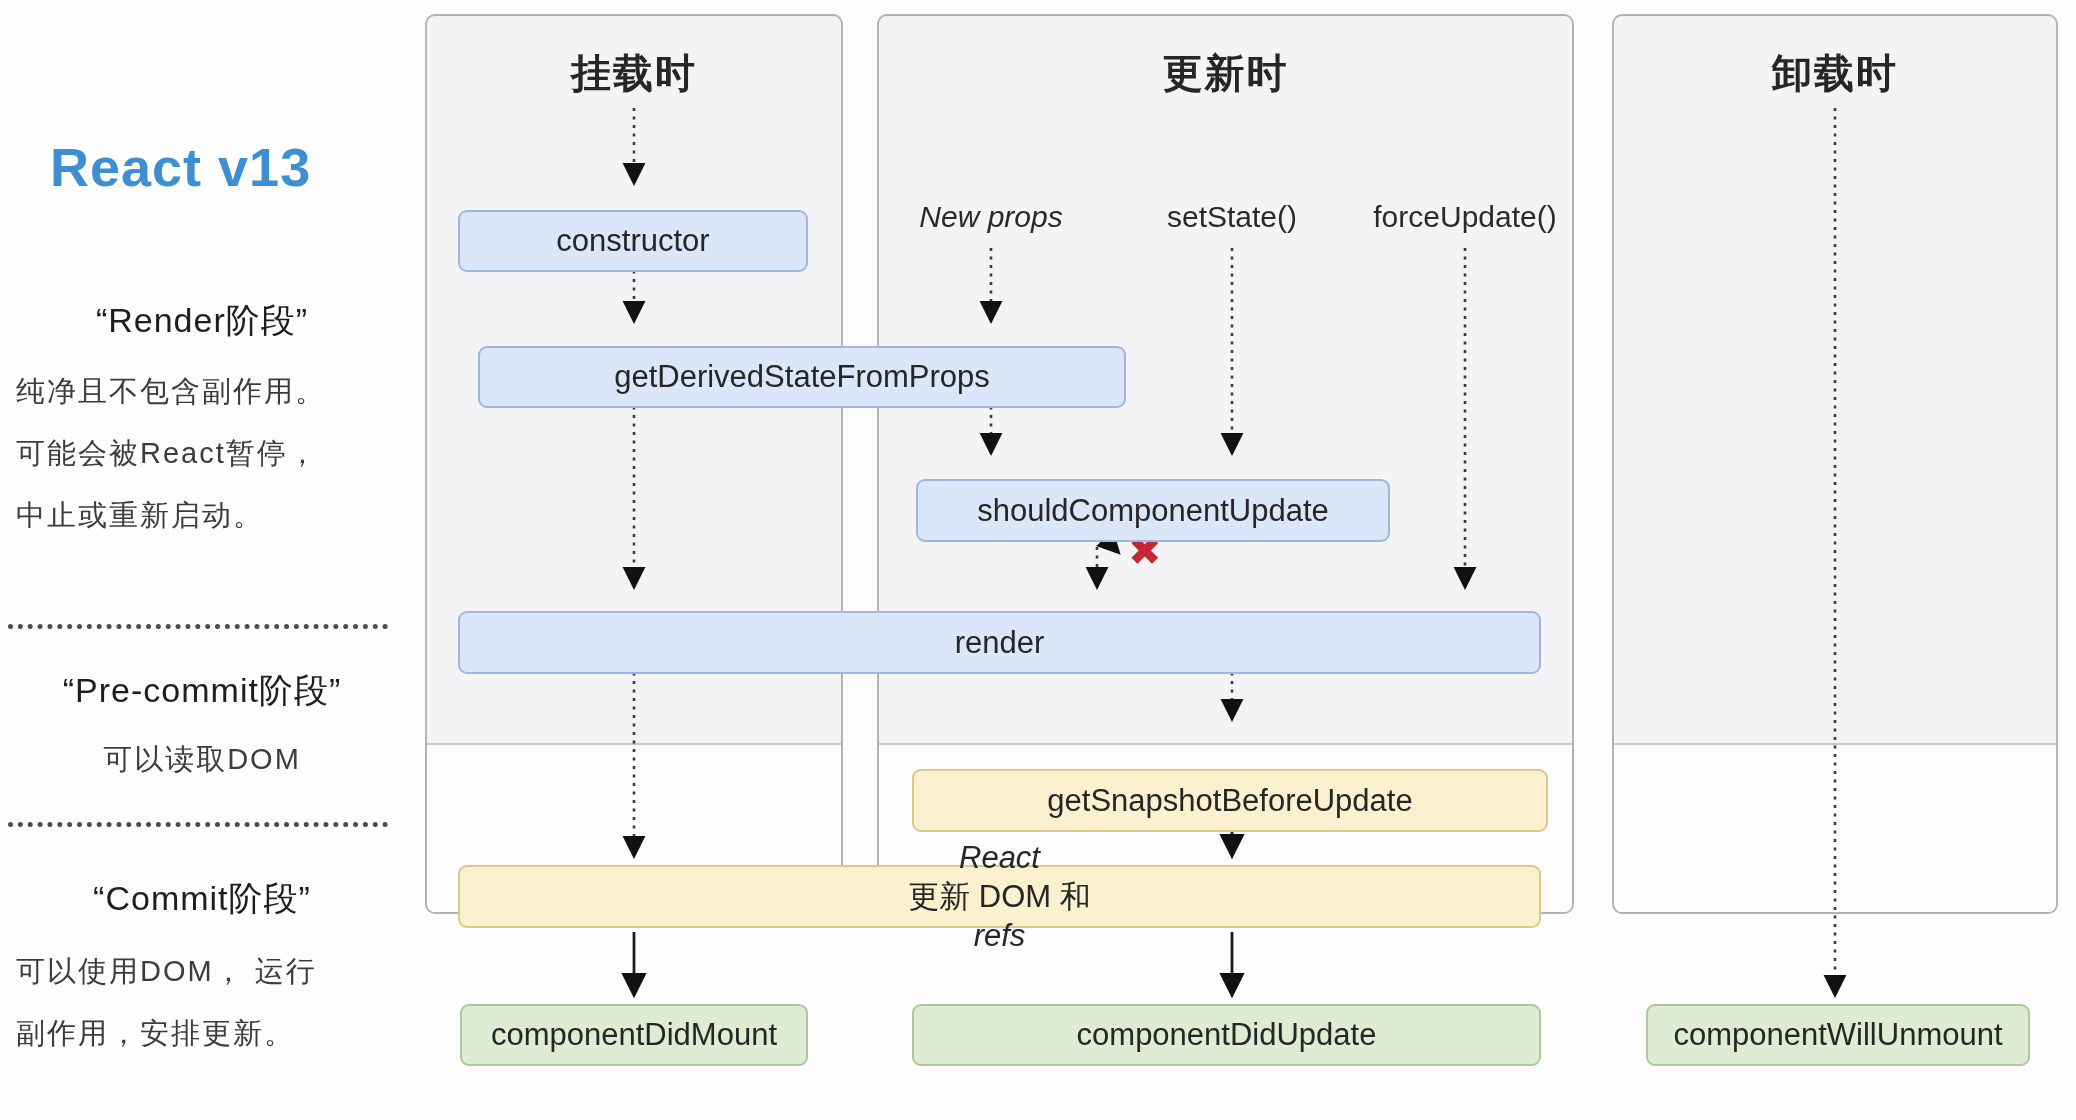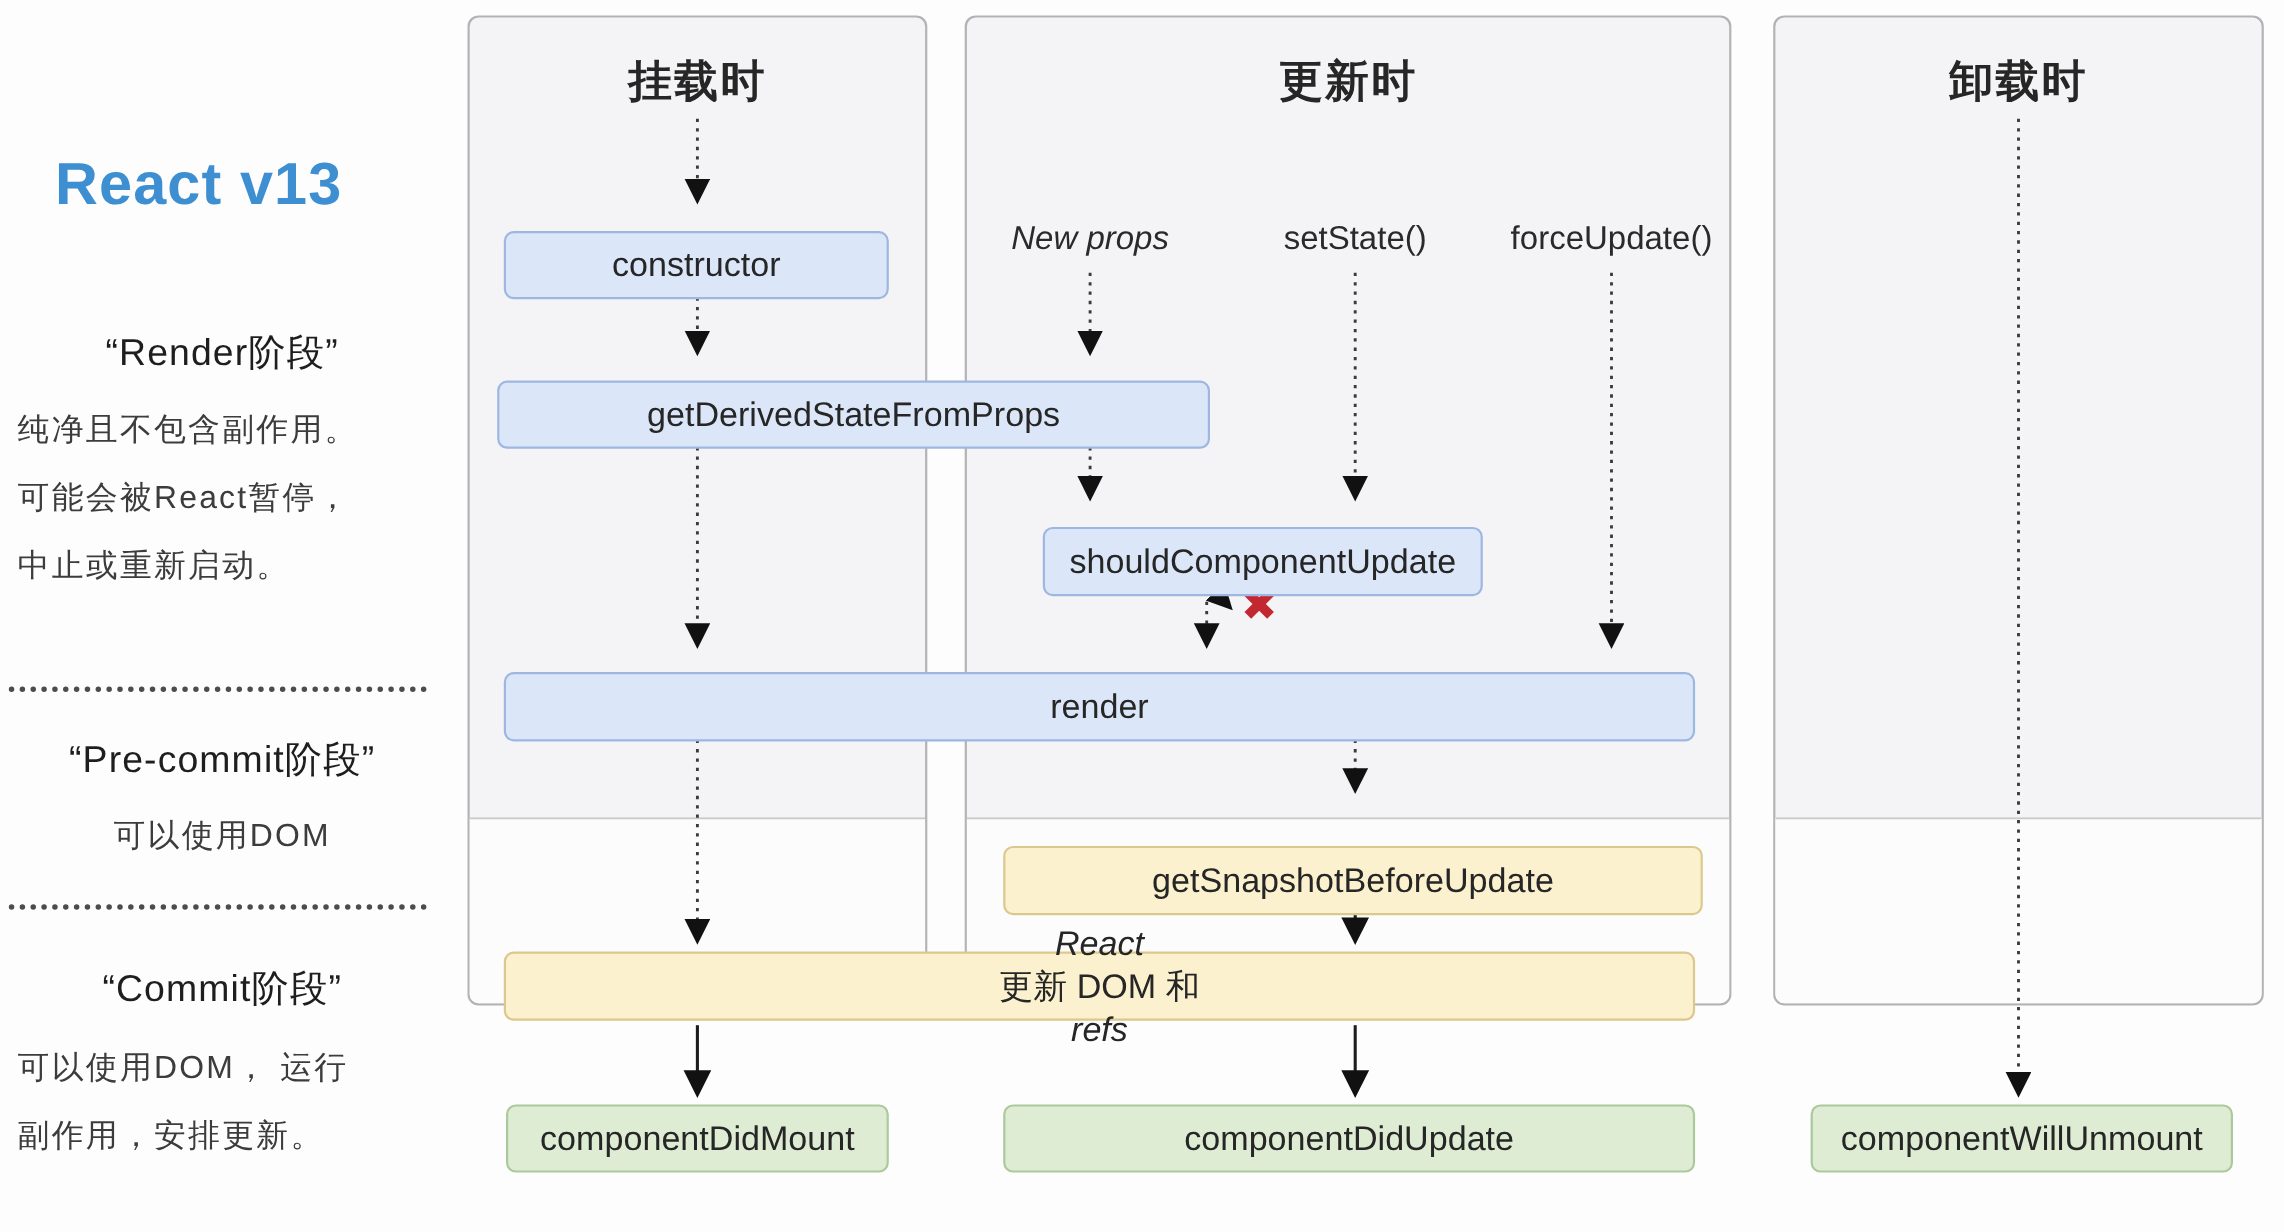--- a/index.html
+++ b/index.html
@@ -79,21 +79,21 @@
   <div class="side-title" style="top:298px;">“Render阶段”</div>
   <div class="side-para" style="top:360px;">
     <div class="ln">纯净且不包含副作用。</div>
     <div class="ln">可能会被React暂停，</div>
     <div class="ln">中止或重新启动。</div>
   </div>
 
   <div class="dotted-divider" style="top:624px;"></div>
 
   <div class="side-title" style="top:668px;">“Pre-commit阶段”</div>
-  <div class="side-line-center" style="top:740px;">可以使用DOM</div>
+  <div class="side-line-center" style="top:740px;">可以读取DOM</div>
 
   <div class="dotted-divider" style="top:822px;"></div>
 
   <div class="side-title" style="top:876px;">“Commit阶段”</div>
   <div class="side-para" style="top:940px;">
     <div class="ln">可以使用DOM， 运行</div>
     <div class="ln">副作用，安排更新。</div>
   </div>
 
   <div class="panel" style="left:425px;width:418px;">
@@ -132,22 +132,22 @@
     <line class="dashed" x1="1835" y1="108" x2="1835" y2="994" marker-end="url(#ah)"></line>
   </svg>
 
   <div class="trigger italic" style="left:991px;">New props</div>
   <div class="trigger" style="left:1232px;">setState()</div>
   <div class="trigger" style="left:1465px;">forceUpdate()</div>
 
   <div class="stop-x">✖</div>
 
   <div class="box blue" style="left:458px;top:194px;width:350px;height:62px;">constructor</div>
-  <div class="box blue" style="left:452px;top:330px;width:648px;height:62px;">getDerivedStateFromProps</div>
-  <div class="box blue" style="left:948px;top:463px;width:400px;height:63px;">shouldComponentUpdate</div>
+  <div class="box blue" style="left:478px;top:330px;width:648px;height:62px;">getDerivedStateFromProps</div>
+  <div class="box blue" style="left:916px;top:463px;width:474px;height:63px;">shouldComponentUpdate</div>
   <div class="box blue" style="left:458px;top:595px;width:1083px;height:63px;">render</div>
   <div class="box yellow" style="left:912px;top:729px;width:636px;height:63px;margin-top:40px;">getSnapshotBeforeUpdate</div>
   <div class="box yellow" style="left:458px;top:865px;width:1083px;height:63px;flex-direction:column;">
     <span class="italic">React</span>
       <span>更新 DOM 和 </span>
       <span class="italic">refs</span>
   </div>
   <div class="box green" style="left:460px;top:1004px;width:348px;height:62px;">componentDidMount</div>
   <div class="box green" style="left:912px;top:1004px;width:629px;height:62px;">componentDidUpdate</div>
   <div class="box green" style="left:1646px;top:1004px;width:384px;height:62px;">componentWillUnmount</div>

